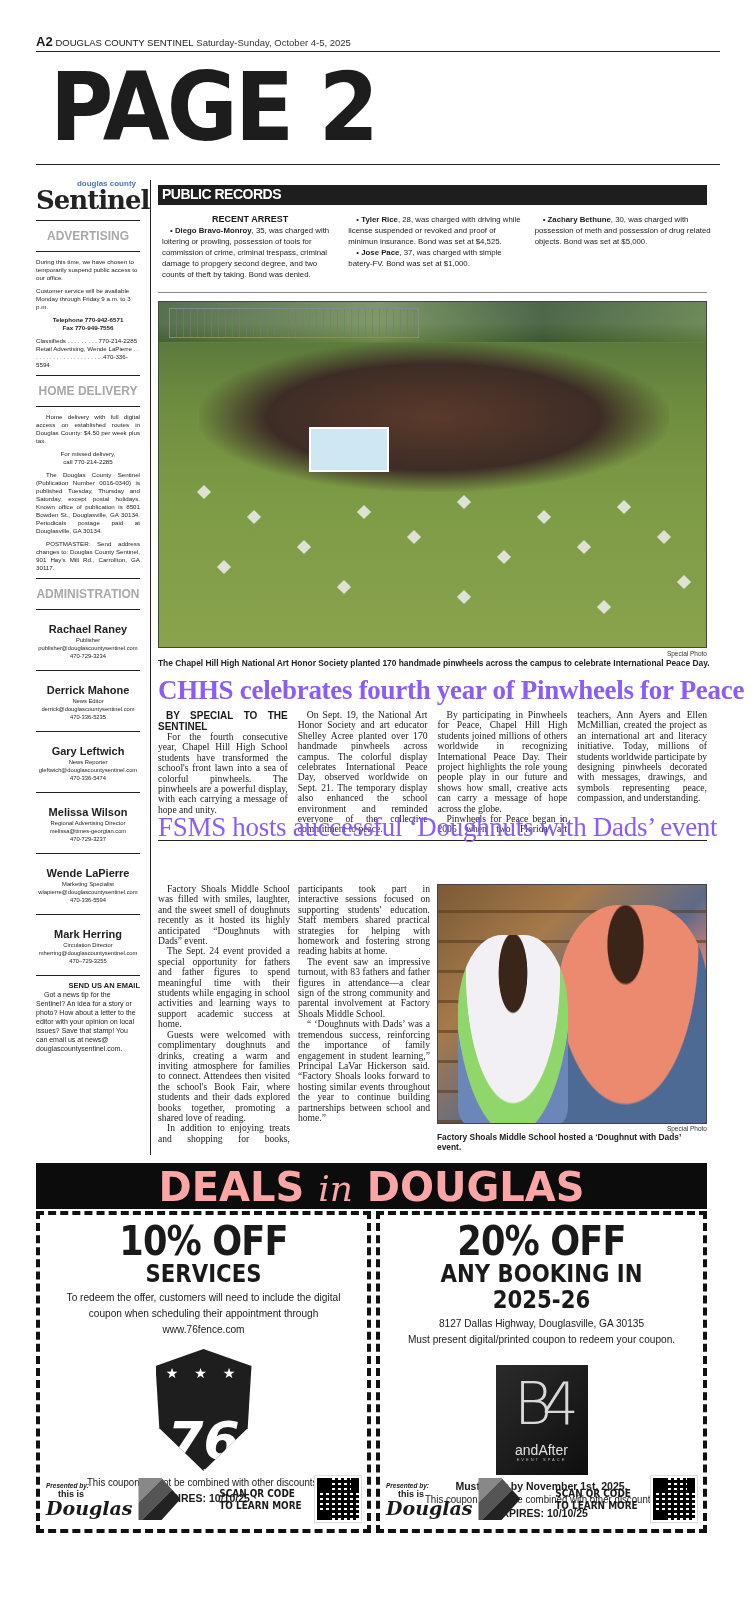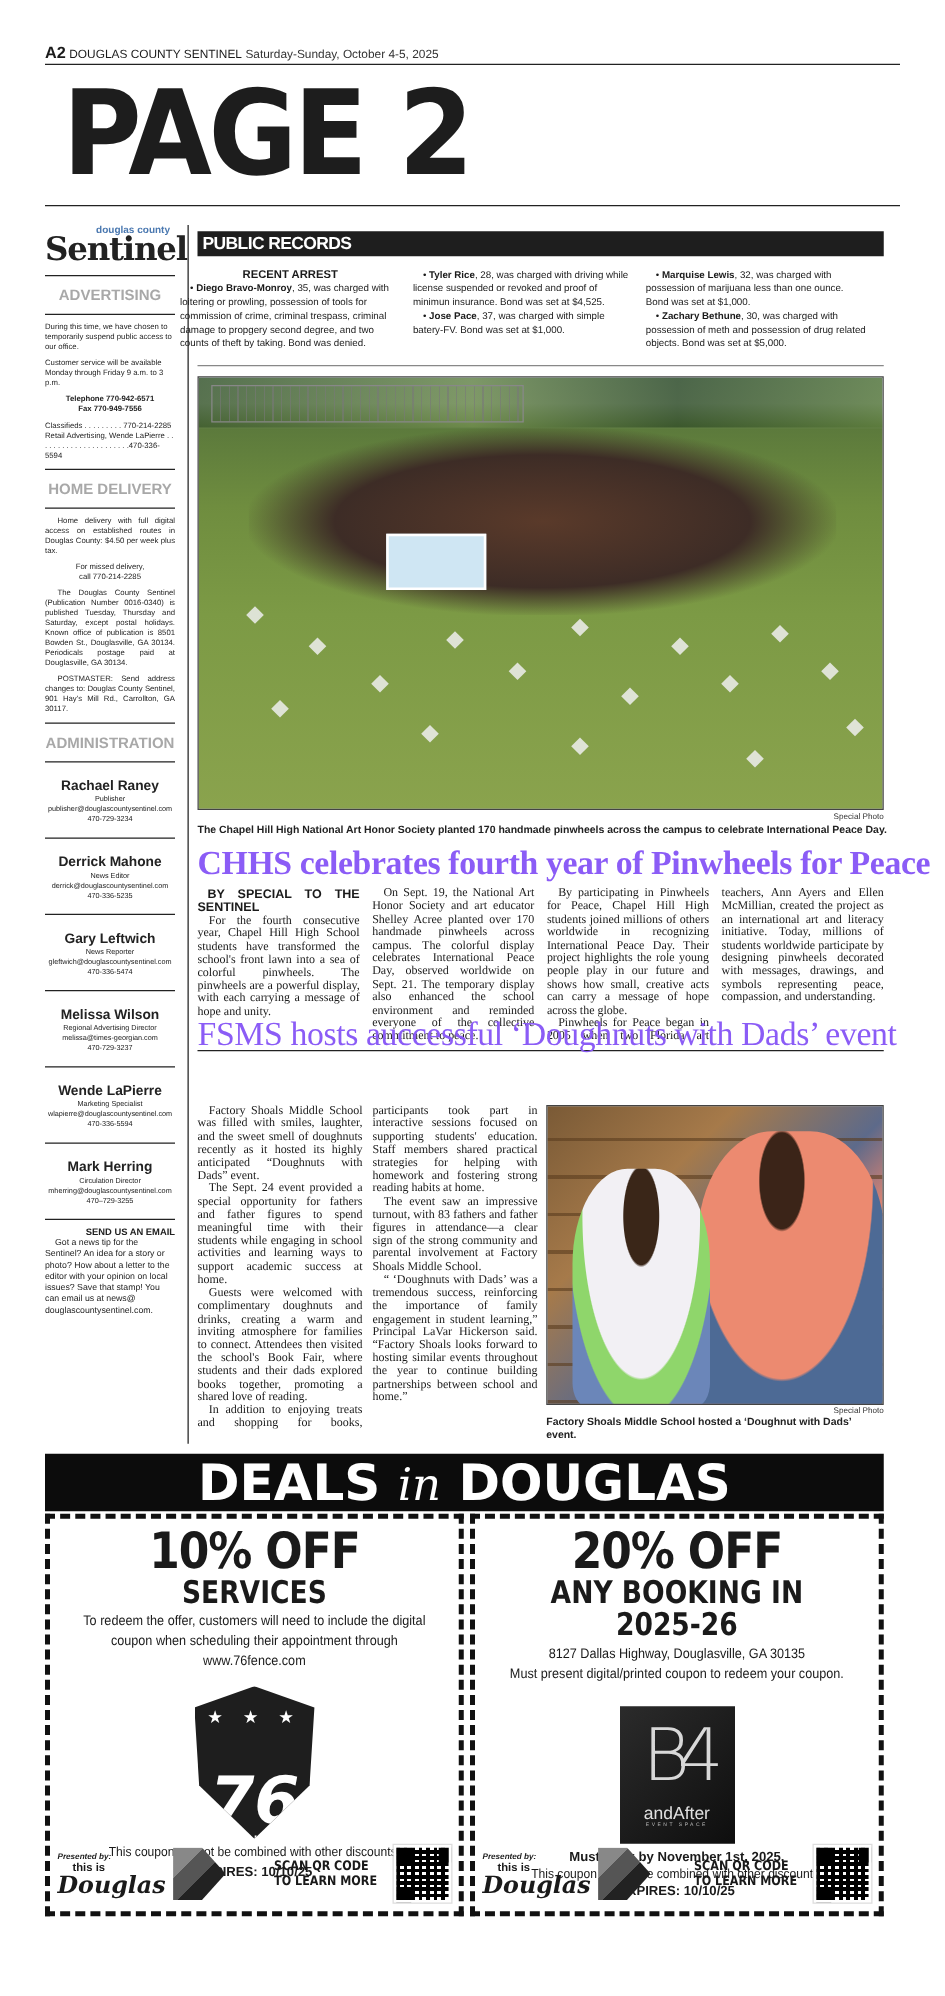--- a/index.html
+++ b/index.html
@@ -26,21 +26,21 @@
   .sb-p { margin: 5px 0; }
   .center { text-align: center; }
   .ind { text-indent: 10px; text-align: justify; }
   .staff { text-align: center; padding: 6px 0 4px; }
   .staff .nm { font-weight: bold; font-size: 11px; line-height: 14px; }
   .staff .ln { font-size: 5.8px; line-height: 8px; }
   .email-h { text-align: right; font-weight: bold; font-size: 7.5px; margin-top: 4px; }
 
   
   .pr-bar { left: 158px; top: 185px; width: 549px; height: 20px; background: #1e1e1e; color: #fff; font-weight: bold; font-size: 14px; padding: 1px 4px; letter-spacing: -0.5px; }
-  .pr-cols { left: 144px; top: 214px; width: 549px; display: flex; gap: 10px; font-size: 7.8px; line-height: 11px; }
+  .pr-cols { left: 162px; top: 214px; width: 549px; display: flex; gap: 10px; font-size: 7.8px; line-height: 11px; }
   .pr-col { flex: 1; }
   .pr-col .h { text-align: center; font-weight: bold; font-size: 9px; }
   .pr-col p { text-indent: 8px; }
   .pr-rule { left: 158px; top: 292px; width: 549px; height: 1px; background: #888; }
 
   
   .photo1 { left: 158px; top: 301px; width: 549px; height: 347px; background: linear-gradient(180deg,#b7c9dc 0%,#c6d4de 6%,#5c7a3c 12%,#6f8d3f 30%,#7c9a45 55%,#8aa34d 100%); overflow: hidden; border: 1px solid #444; }
   .photo1 .trees { position: absolute; left: 0; top: 0; width: 100%; height: 40px; background: linear-gradient(90deg,#3d5a2c,#6e8b4a 40%,#314d25 70%,#5a7a3a); opacity: .8; }
   .photo1 .fence { position: absolute; left: 10px; top: 6px; width: 250px; height: 30px; border: 1px solid #888; background: repeating-linear-gradient(90deg,transparent 0 6px,rgba(120,120,120,.6) 6px 7px); }
   .photo1 .group { position: absolute; left: 40px; top: 40px; width: 470px; height: 150px; background: radial-gradient(ellipse at center,#5a3a2a 0%,#3d2c26 50%,rgba(60,50,45,0) 72%); }
@@ -62,21 +62,21 @@
   .a2 { left: 158px; top: 884px; width: 272px; column-count: 2; column-gap: 8px; height: 270px; }
 
   .photo2 { left: 437px; top: 884px; width: 270px; height: 240px; background: linear-gradient(135deg,#7a5a36 0%,#a67a4a 30%,#5d6a8a 55%,#e9866f 70%,#4a5f80 100%); overflow: hidden; border: 1px solid #444; }
   .photo2 .shelves { position: absolute; left: 0; top: 0; width: 100%; height: 100%; background: repeating-linear-gradient(0deg,rgba(90,60,30,.6) 0 3px,transparent 3px 30px); }
   .photo2 .girl { position: absolute; left: 20px; top: 50px; width: 110px; height: 190px; background: radial-gradient(ellipse at 50% 20%,#3a2618 0 18%,#f2f0f4 19% 60%,#8fd66b 61% 75%,#6b86b9 76%); border-radius: 40% 40% 10% 10%; }
   .photo2 .man { position: absolute; left: 120px; top: 20px; width: 150px; height: 220px; background: radial-gradient(ellipse at 45% 18%,#3b2418 0 15%,#ec8a70 16% 62%,#4d6a95 63%); border-radius: 40% 40% 5% 5%; }
   .cap2 { left: 437px; top: 1125px; width: 270px; }
   .cap2 .c { font-size: 8.4px; font-weight: bold; line-height: 10px; color: #222; }
 
   
-  .deals-bar { left: 36px; top: 1163px; width: 671px; height: 46px; background: #0c0c0c; color: #ffffff; text-align: center; font-weight: 900; font-size: 40px; line-height: 48px; letter-spacing: 0px; font-family: "DejaVu Sans", sans-serif; }
+  .deals-bar { left: 36px; top: 1163px; width: 671px; height: 46px; background: #0c0c0c; color: #fca5a5; text-align: center; font-weight: 900; font-size: 40px; line-height: 48px; letter-spacing: 0px; font-family: "DejaVu Sans", sans-serif; }
   .deals-bar .in { font-family: "DejaVu Serif", serif; font-style: italic; font-weight: normal; font-size: 36px; }
   .coupon { top: 1211px; height: 322px; border: 4px dashed #111; border-top-width: 4px; background: #fff; text-align: center; font-family: "Liberation Sans Narrow","Liberation Sans", sans-serif; }
   .cp1 { left: 36px; width: 335px; }
   .cp2 { left: 376px; width: 331px; }
   .cp-big { font-size: 40px; font-weight: 900; line-height: 40px; margin-top: 6px; letter-spacing: -1px; font-family: "DejaVu Sans", sans-serif; transform: scaleX(.88); }
   .cp-mid { font-size: 25px; font-weight: 900; line-height: 26px; font-family: "DejaVu Sans", sans-serif; transform: scaleX(.85); }
   .cp-txt { font-size: 11px; line-height: 16px; padding: 2px 6px; transform: scaleX(.92); }
   .cp-bold { font-size: 10.5px; font-weight: bold; line-height: 14px; }
   .shield { width: 96px; height: 122px; margin: 10px auto 2px; background: #1e1e1e; clip-path: polygon(50% 0,100% 14%,96% 65%,50% 100%,4% 65%,0 14%); color: #fff; position: relative; }
   .shield .stars { font-size: 14px; padding-top: 16px; letter-spacing: 6px; }
@@ -189,21 +189,20 @@
 <div class="abs pr-cols">
   <div class="pr-col">
     <div class="h">RECENT ARREST</div>
     <p>• <b>Diego Bravo-Monroy</b><span>, 35, was charged with loitering or prowling, possession of tools for commission of crime, criminal trespass, criminal damage to propgery second degree, and two counts of theft by taking. Bond was denied.</span></p>
   </div>
   <div class="pr-col" style="padding-top:0">
     <p>• <b>Tyler Rice</b><span>, 28, was charged with driving while license suspended or revoked and proof of minimun insurance. Bond was set at $4,525.</span></p>
     <p>• <b>Jose Pace</b><span>, 37, was charged with simple batery-FV. Bond was set at $1,000.</span></p>
   </div>
   <div class="pr-col">
-    <p>• <b>Marquise Lewis</b><span>, 32, was charged with possession of marijuana less than one ounce. Bond was set at $1,000.</span></p>
     <p>• <b>Zachary Bethune</b><span>, 30, was charged with possession of meth and possession of drug related objects. Bond was set at $5,000.</span></p>
   </div>
 </div>
 <div class="abs pr-rule"></div>
 
 <div class="abs photo1">
   <div class="trees"></div>
   <div class="fence"></div>
   <div class="group"></div>
   <div class="sign"></div>

